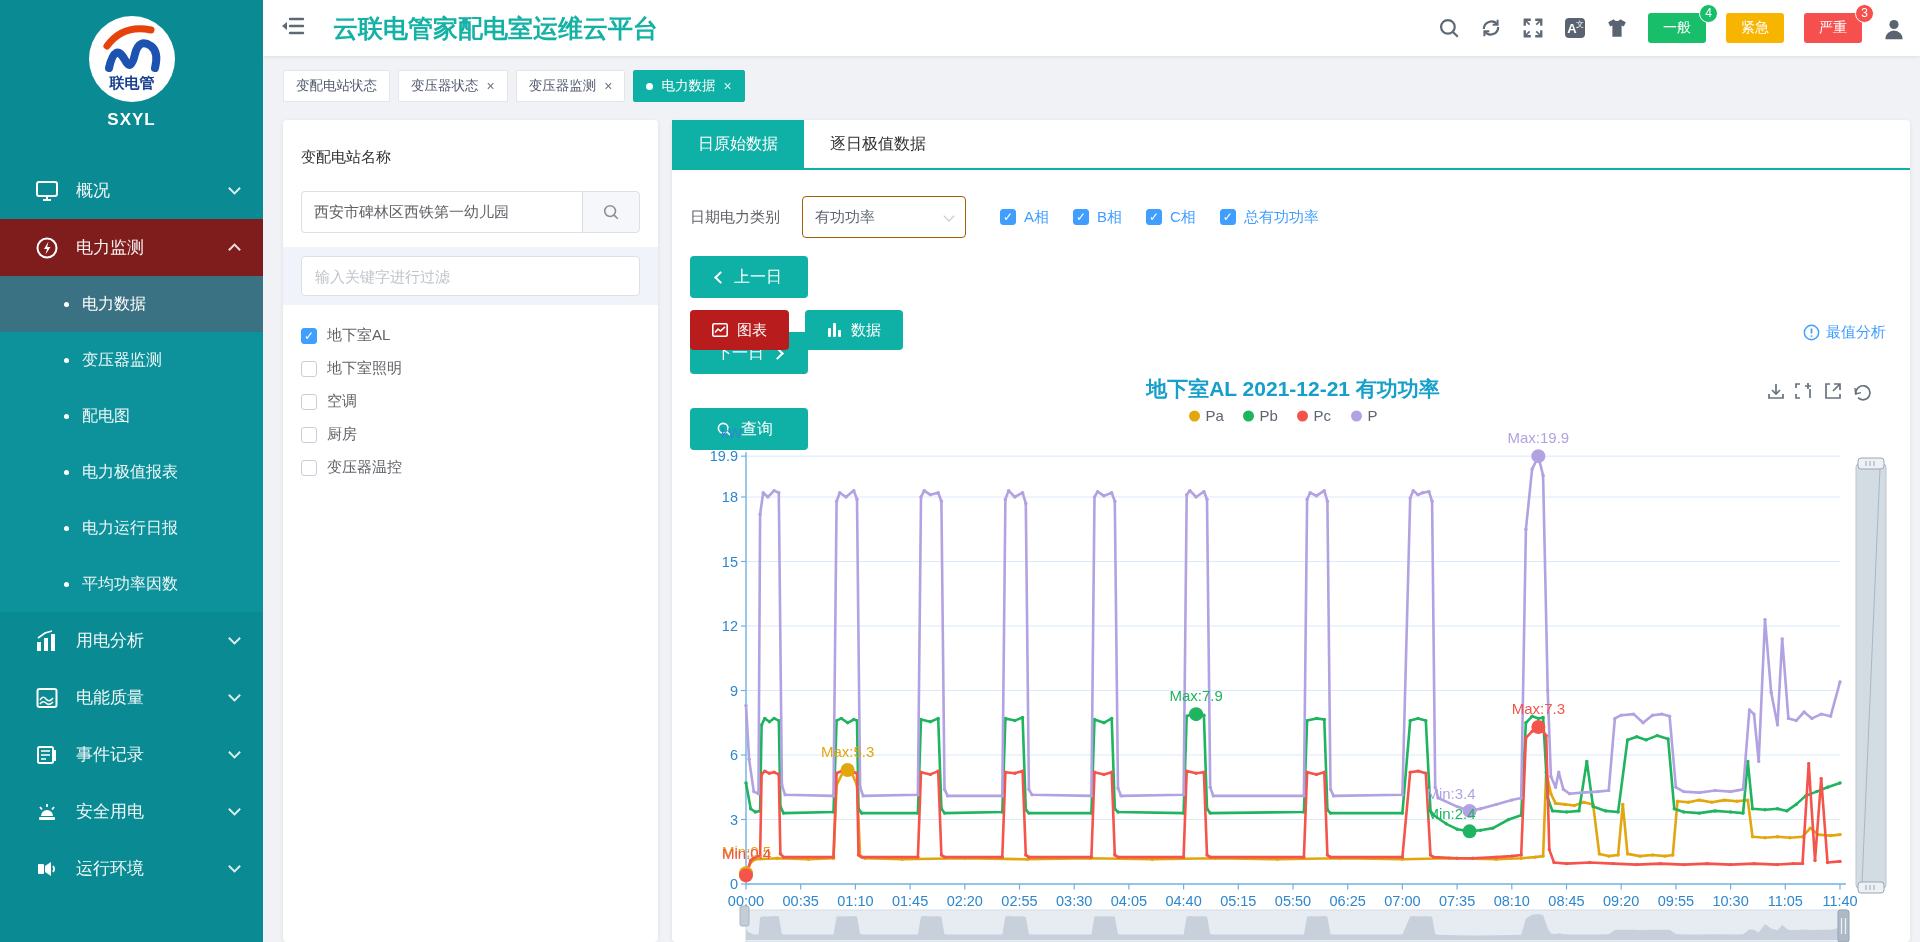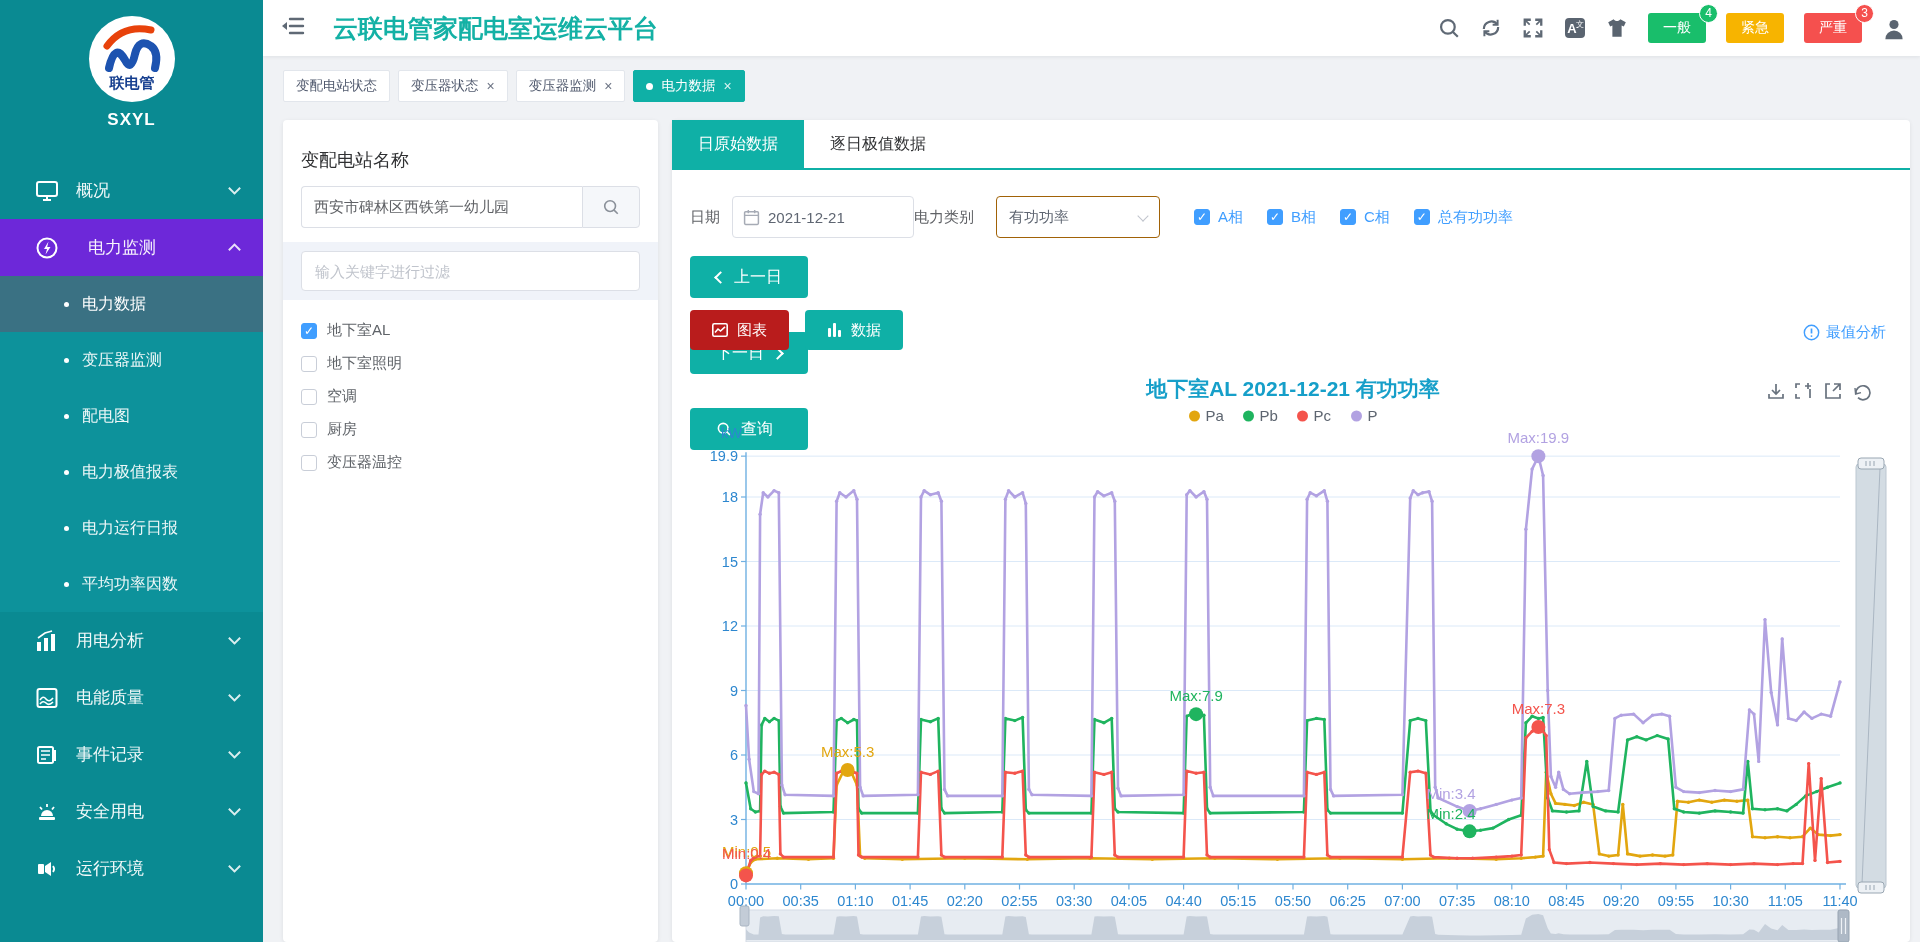--- a/index.html
+++ b/index.html
@@ -9,21 +9,21 @@
   .sidebar { position:absolute; left:0; top:0; width:263px; height:942px; background:#0a8a92; z-index:5; }
   .logo-wrap { text-align:center; padding-top:16px; }
   .logo-circle { width:86px; height:86px; border-radius:50%; background:#fff; margin:0 auto; overflow:hidden; }
   .logo-text { color:#fff; font-weight:bold; font-size:17px; letter-spacing:1px; margin-top:8px; }
   .menu { margin-top:32px; }
   .menu-item { height:57px; display:flex; align-items:center; padding:0 24px 0 36px; color:rgba(255,255,255,.95); font-size:17px; cursor:pointer; }
   .menu-item .mi-icon { width:22px; height:22px; margin-right:18px; flex:0 0 22px; }
   .menu-item .mi-label { flex:1; }
   .caret { width:9px; height:9px; border-right:2px solid rgba(255,255,255,.85); border-bottom:2px solid rgba(255,255,255,.85); transform:rotate(45deg); margin-top:-4px; }
   .caret.up { transform:rotate(-135deg); margin-top:4px; }
-  .menu-item.open-header { background:#6d28d9;gap:12px; }
+  .menu-item.open-header { background:#7f1d1d; }
   .submenu { background:#0d929b; }
   .sub-item { height:56px; display:flex; align-items:center; padding-left:64px; color:rgba(255,255,255,.93); font-size:16px; cursor:pointer; }
   .sub-item .bullet { width:5px; height:5px; border-radius:50%; background:#fff; margin-right:13px; }
   .sub-item.active { background:#3a7183; color:#fff; }
   
   .topbar { position:absolute; left:263px; top:0; right:0; height:56px; background:#fff; display:flex; align-items:center; box-shadow:0 1px 4px rgba(0,21,41,.08); z-index:4; }
   .hamburger { margin-left:18px; cursor:pointer; }
   .app-title { color:#14b1a5; font-size:25px; font-weight:bold; margin-left:28px; flex:0 0 auto; }
   .topbar-right { margin-left:auto; display:flex; align-items:center; gap:20px; padding-right:16px; }
   .tb-icon { width:22px; height:22px; cursor:pointer; }
@@ -32,21 +32,21 @@
   
   .chipbar { position:absolute; left:283px; top:70px; display:flex; gap:8px; z-index:3; }
   .chip { height:32px; display:flex; align-items:center; background:#fff; border:1px solid #e2e6ec; border-radius:2px; padding:0 12px; font-size:13.5px; color:#515a6e; cursor:pointer; }
   .chip .dot { width:7px; height:7px; border-radius:50%; background:#fff; margin-right:8px; display:none; }
   .chip.active { background:#0fb0a6; border-color:#0fb0a6; color:#fff; }
   .chip.active .dot { display:block; }
   .chip .chip-close { margin-left:8px; font-size:14px; line-height:1; opacity:.85; cursor:pointer; }
   
   .card { position:absolute; background:#fff; border-radius:4px; box-shadow:0 1px 4px rgba(0,0,0,.08); }
   .left-card { left:283px; top:120px; width:375px; height:822px; padding:18px; }
-  .panel-title { font-size:18px; color:#303133; margin:10px 0 14px; }
+  .panel-title { font-size:15px; color:#303133; margin:10px 0 24px; }
   .input-group { display:flex; height:42px; }
   .input-group input { flex:1; border:1px solid #dcdfe6; border-right:none; border-radius:4px 0 0 4px; padding:0 12px; font-size:15px; color:#606266; outline:none; min-width:0; font-family:inherit; }
   .input-append { width:58px; background:#f5f7fa; border:1px solid #dcdfe6; border-radius:0 4px 4px 0; display:flex; align-items:center; justify-content:center; cursor:pointer; }
   .filter-band { margin:14px -18px 0; background:#f0f3f9; padding:9px 18px; }
   .filter-band input { width:100%; height:40px; border:1px solid #dcdfe6; border-radius:4px; padding:0 13px; font-size:15px; color:#606266; outline:none; font-family:inherit; }
   .filter-band input::placeholder { color:#c0c4cc; }
   .tree { margin-top:14px; }
   .tree-row { display:flex; align-items:center; height:33px; cursor:pointer; }
   .cbox { width:16px; height:16px; border:1px solid #c9ced8; border-radius:3px; background:#fff; margin-right:10px; flex:0 0 16px; color:#fff; font-size:12px; line-height:14px; text-align:center; }
   .cbox.on { background:#409eff; border-color:#409eff; }
@@ -302,27 +302,20 @@
 </div>
 
 <div class="card right-card">
   <div class="card-tabs" id="card-tabs">
       <div class="card-tab active">日原始数据</div>
       <div class="card-tab">逐日极值数据</div>
     </div>
 
   <div class="controls">
     <span class="ctl-label">日期</span>
-    <div class="date-input">
-      <svg width="17" height="17" viewBox="0 0 16 16" fill="none" stroke="#a6abb5" stroke-width="1.4">
-          <rect x="1.5" y="2.5" width="13" height="12" rx="1"></rect>
-          <path d="M1.5,6 H14.5 M5,1 V4 M11,1 V4"></path>
-        </svg>
-      <span class="dval">2021-12-21</span>
-    </div>
     <span class="ctl-label" style="">电力类别</span>
     <div class="sel">
       <span class="sval">有功功率</span>
       <span class="sel-caret"></span>
     </div>
     <div class="phases" id="phases">
         <label class="phase">
           <span class="cbox on">✓</span>
           <span class="p-label">A相</span>
         </label>

